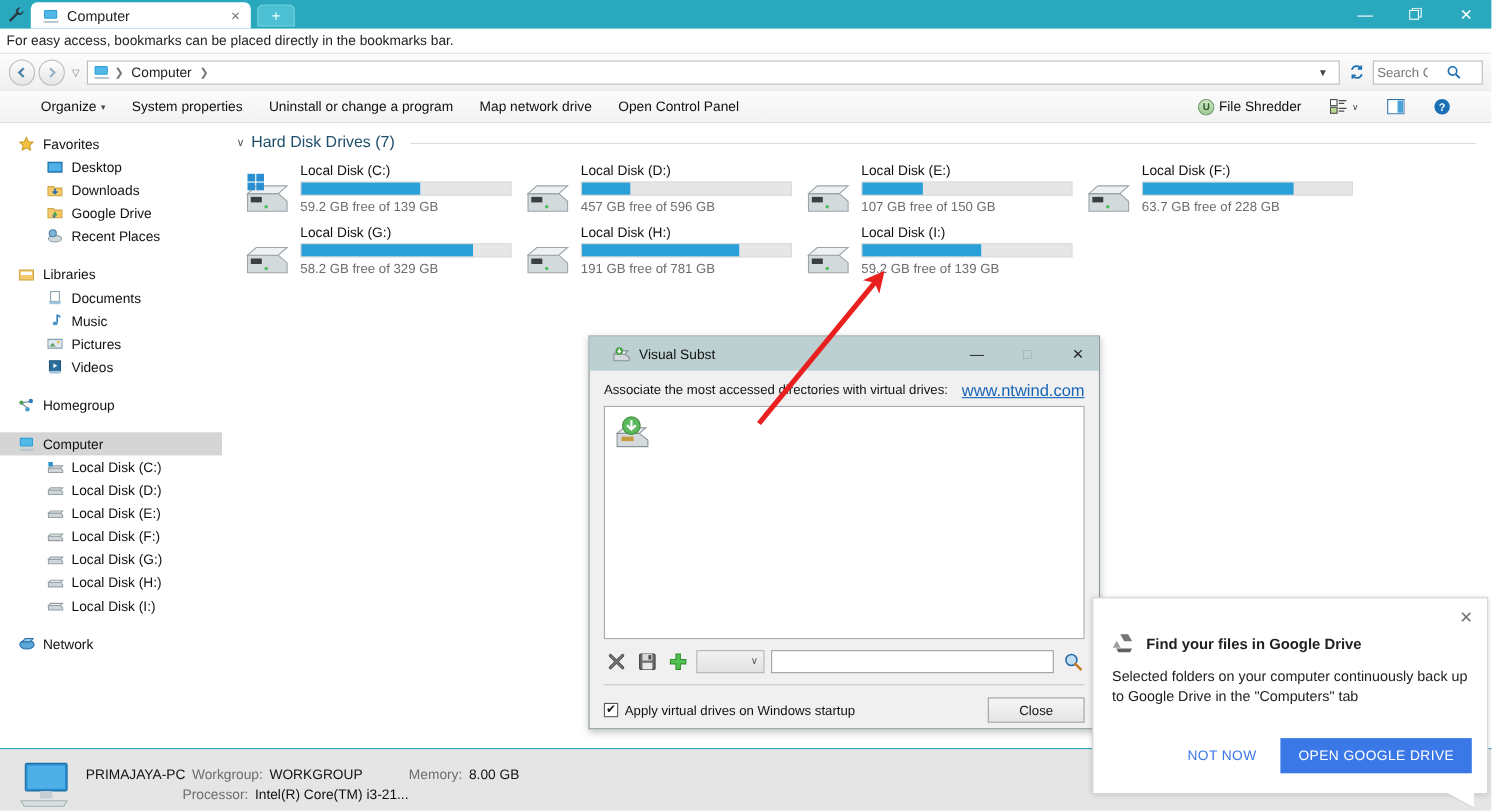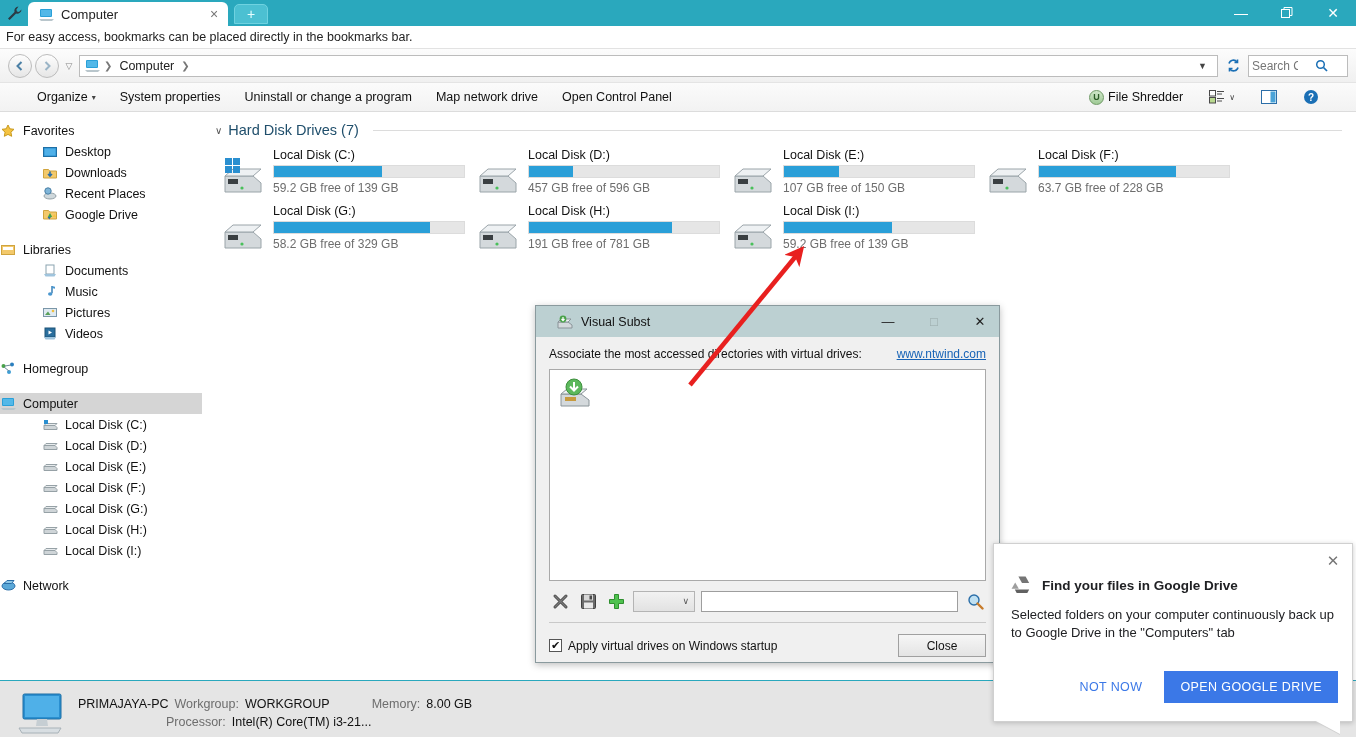--- a/index.html
+++ b/index.html
@@ -65,21 +65,21 @@
                color:#2d5c28; font-size:9px; font-weight:bold;
                display:flex; align-items:center; justify-content:center; }
 
   
   .body-split { display:flex; height:calc(737px - 26px - 23px - 34px - 29px - 57px); }
 
   
   .sidebar { width:203px; background:#fff; padding-top:8px; overflow:hidden;
              border-right:1px solid #fff; }
   .nav-item { height:21px; display:flex; align-items:center; gap:7px;
-              font-size:12.5px; color:#111; white-space:nowrap; }
+              padding-left:16px; font-size:12.5px; color:#111; white-space:nowrap; }
   .nav-item.child { padding-left:42px; }
   .nav-item.selected { background:#d5d5d5; }
   .nav-gap { height:14px; }
   .ico { width:16px; height:16px; flex:0 0 16px; display:flex;
          align-items:center; justify-content:center; }
 
   
   .content { flex:1; background:#fff; padding:10px 0 0 12px; position:relative; }
   .group-head { display:flex; align-items:center; gap:6px; font-size:14.5px;
                 color:#1f4e6b; margin-bottom:6px; }
@@ -111,21 +111,21 @@
                box-shadow:0 2px 7px rgba(0,0,0,.25);
                font-size:12px; }
   .vs-title { height:31px; background:#bcd0d2; display:flex; align-items:center;
               padding-left:21px; gap:8px; }
   .vs-title-text { font-size:12.5px; color:#111; flex:1; }
   .vs-btn { width:38px; height:28px; display:flex; align-items:center;
             justify-content:center; color:#222; font-size:13px; }
   .vs-body { padding:10px 13px 0 13px; position:relative; }
   .vs-desc { font-size:12px; color:#111; }
   .vs-link { position:absolute; right:13px; top:10px; color:#1763b6;
-             text-decoration:underline; font-size:12px; }
+             text-decoration:underline; font-size:15px; }
   .vs-list { margin-top:8px; height:212px; background:#fff; border:1px solid #a9a9a9;
              padding:8px; }
   .vs-entry { display:flex; gap:10px; align-items:flex-start; }
   .vs-entry-title { font-weight:bold; font-size:12.5px; color:#111; }
   .vs-entry-path { font-size:12px; color:#111; margin-top:2px; }
   .vs-tools { display:flex; align-items:center; gap:6px; margin-top:9px; }
   .vs-tool { width:22px; height:22px; display:flex; align-items:center;
              justify-content:center; }
   .vs-select { width:62px; height:21px; background:linear-gradient(#f2f2f2,#e2e2e2);
                border:1px solid #b4b4b4; display:flex; align-items:center;
@@ -318,36 +318,36 @@
         <svg width="14" height="13" viewBox="0 0 14 13">
             <path d="M0.5 3.5h5l1.2 1.5h6.8v7H0.5z" fill="#f3c96b" stroke="#d0a43e"></path>
             <path d="M7 5.5v4M5 8l2 2 2-2" stroke="#2b6ea8" stroke-width="1.6" fill="none"></path>
           </svg>
       </span>
       <span>Downloads</span>
     </div>
     <div class="nav-item child">
       <span class="ico">
         <svg width="14" height="13" viewBox="0 0 14 13">
-            <ellipse cx="7" cy="9" rx="6" ry="3" fill="#cfd8dc" stroke="#93a0a6"></ellipse>
-            <circle cx="5" cy="4" r="3.2" fill="#7fb5d8" stroke="#4a7fa5"></circle>
-          </svg>
-      </span>
-      <span>Recent Places</span>
-    </div>
-    <div class="nav-item child">
-      <span class="ico">
-        <svg width="14" height="13" viewBox="0 0 14 13">
             <path d="M0.5 2.5h5l1.2 1.5h6.8v7H0.5z" fill="#f3c96b" stroke="#d0a43e"></path>
             <path d="M7 5l2.2 4H4.8z" fill="#3fa24a"></path>
             <path d="M9.5 9h3.5l-1.7-3z" fill="#f5c342"></path>
             <path d="M4.5 9h3.5l-1.7 2.5z" fill="#2b6ea8"></path>
           </svg>
       </span>
       <span>Google Drive</span>
+    </div>
+    <div class="nav-item child">
+      <span class="ico">
+        <svg width="14" height="13" viewBox="0 0 14 13">
+            <ellipse cx="7" cy="9" rx="6" ry="3" fill="#cfd8dc" stroke="#93a0a6"></ellipse>
+            <circle cx="5" cy="4" r="3.2" fill="#7fb5d8" stroke="#4a7fa5"></circle>
+          </svg>
+      </span>
+      <span>Recent Places</span>
     </div>
 
     <div class="nav-gap"></div>
 
     <div class="nav-item">
       <span class="ico">
         <svg width="14" height="13" viewBox="0 0 14 13">
             <rect x="0.5" y="2.5" width="13" height="9" fill="#f3c96b" stroke="#d0a43e"></rect>
             <rect x="2" y="4" width="10" height="3" fill="#fff"></rect>
           </svg>

